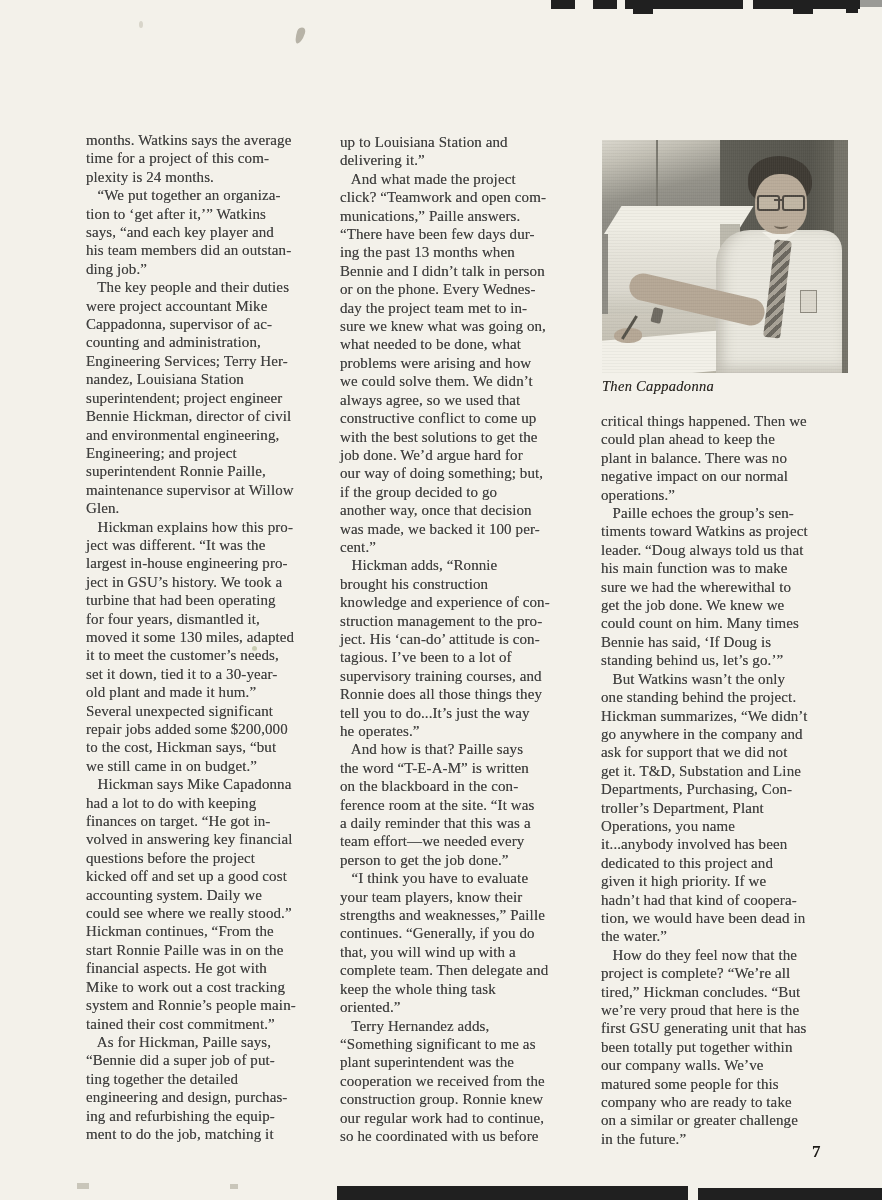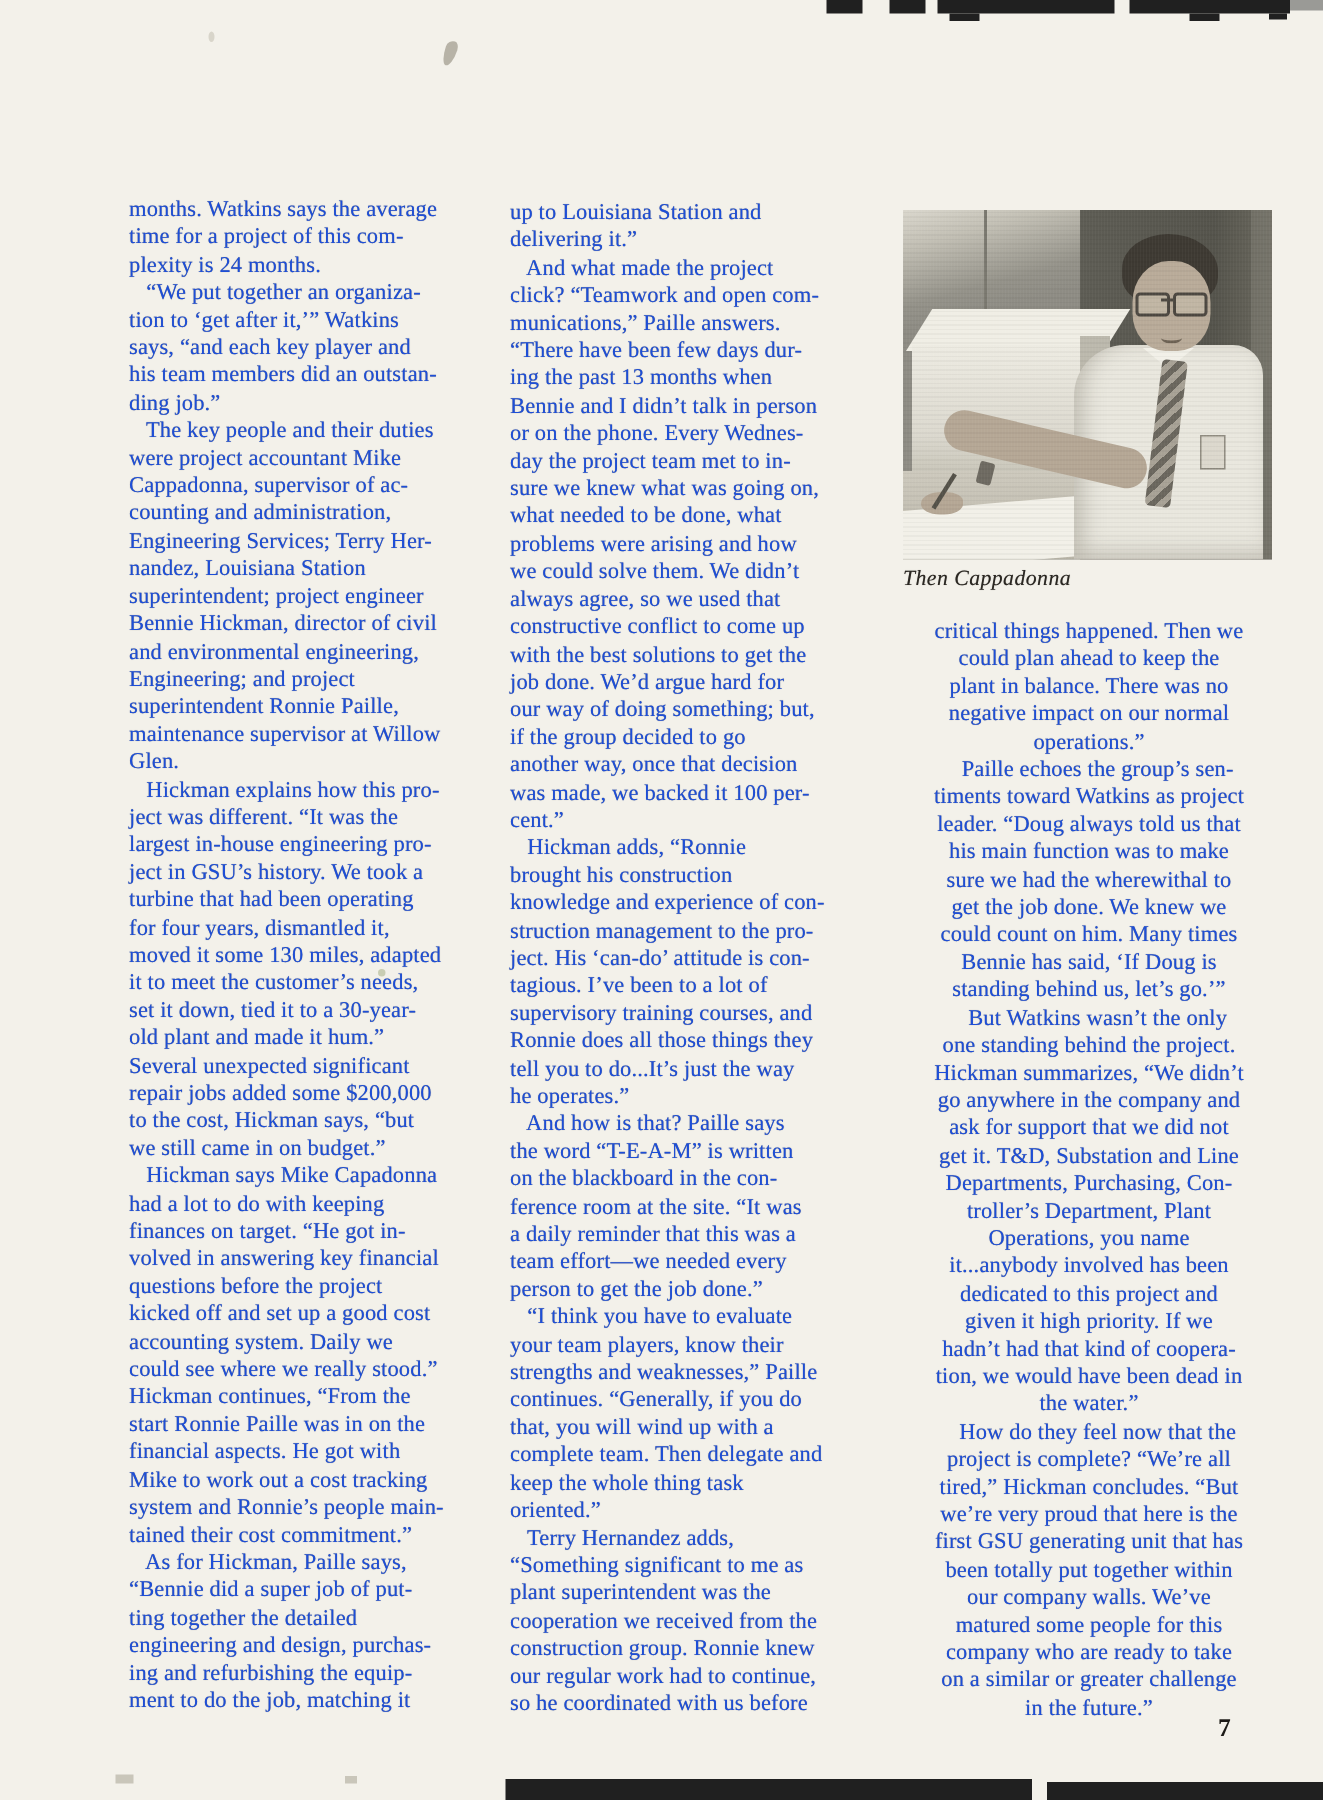--- a/index.html
+++ b/index.html
@@ -11,27 +11,27 @@
   }
   .page{position:absolute;inset:0;}
 
   
   .col{
     position:absolute;
     width:250px;
     white-space:pre;
     font-size:15px;
     line-height:18.4px;
-    color:#1d4ed8;
+    color:#404040;
     letter-spacing:.1px;
     text-shadow:0 0 .5px rgba(35,32,27,.55);
   }
   .col1{left:86px;top:131px;}
   .col2{left:340px;top:133px;}
-  .col3{left:601px;top:412px;text-align:center;}
+  .col3{left:601px;top:412px;}
 
   .caption{
     position:absolute;left:602px;top:378px;
     font-style:italic;font-size:14.5px;color:#2a2722;
     letter-spacing:.3px;
     text-shadow:0 0 .5px rgba(35,32,27,.5);
   }
   .page-number{
     position:absolute;left:812px;top:1142px;
     font-size:17px;font-weight:bold;color:#1c1a17;

